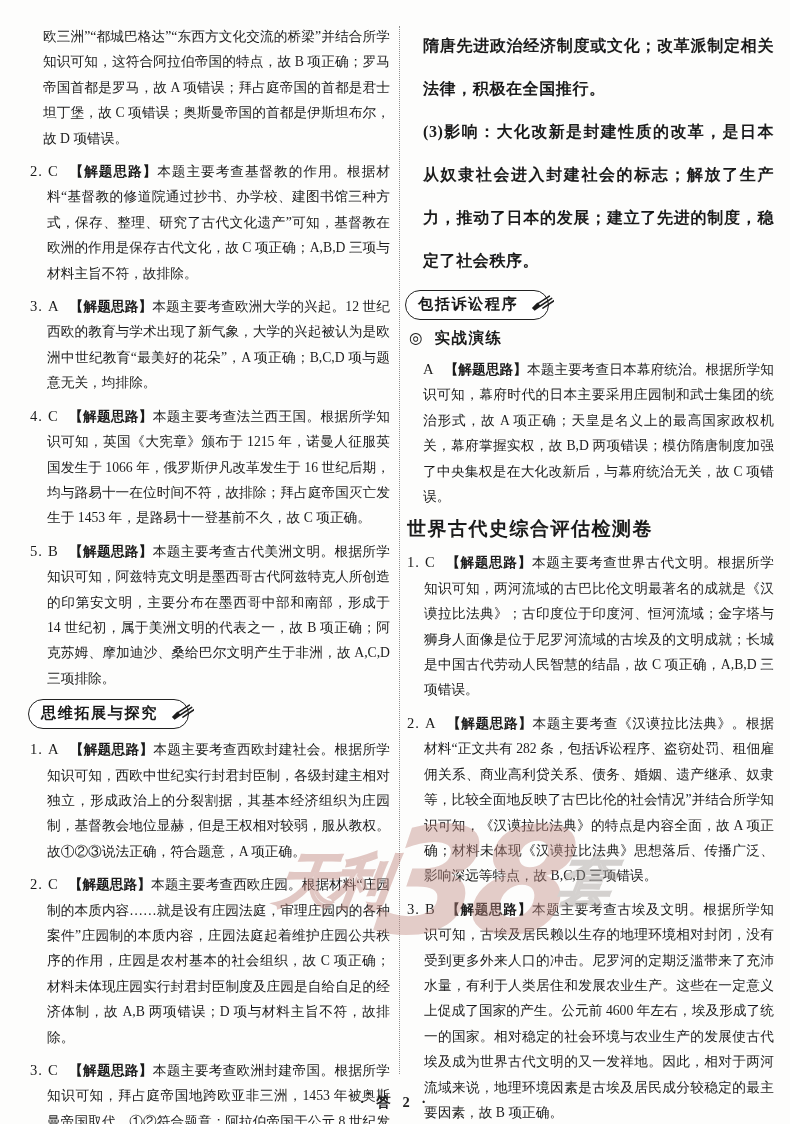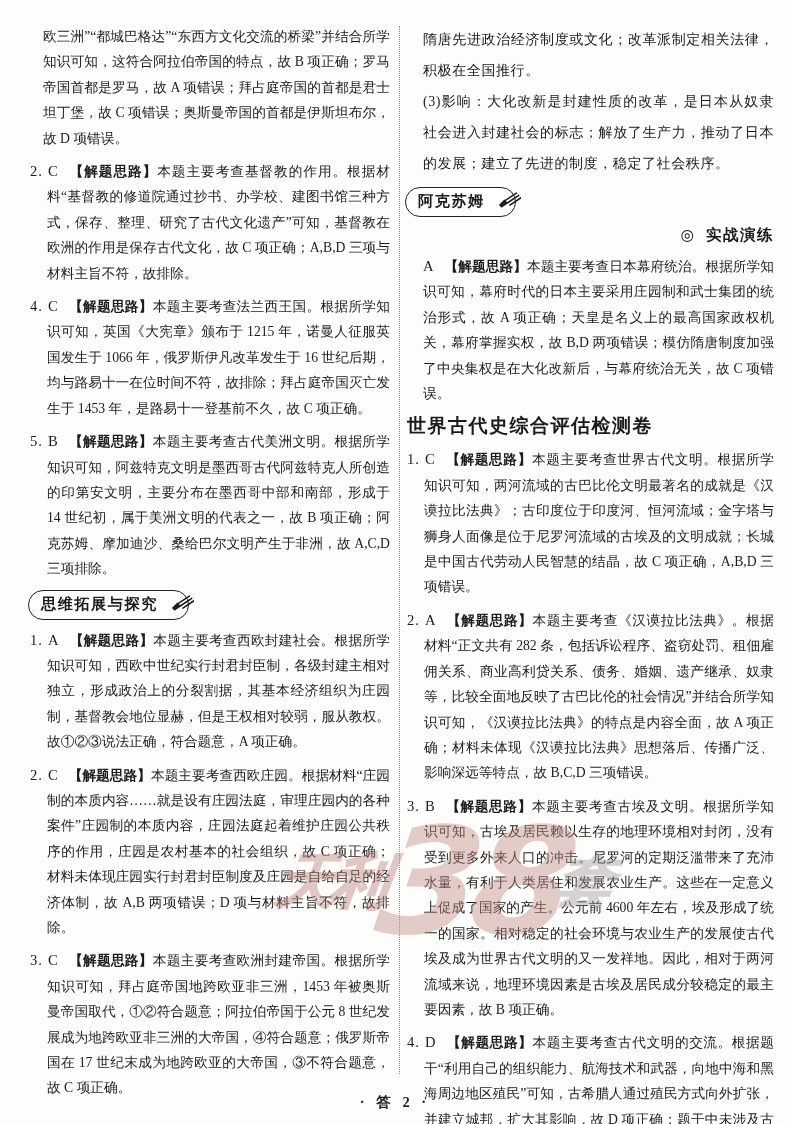--- a/index.html
+++ b/index.html
@@ -17,39 +17,38 @@
   .col-right{flex:1;min-width:0;}
 
   .para,.item{font-size:13.7px;line-height:25.4px;text-align:justify;}
   .intro{padding-left:13px;}
   .item{padding-left:17px;text-indent:-17px;margin-top:8px;}
   .item-nonum{padding-left:16px;text-indent:0;}
   .num{font-size:14.6px;margin-right:5px;letter-spacing:1px;}
   .ans{font-size:14.6px;margin-right:11px;}
   .sol{font-family:"Liberation Sans","DejaVu Sans",sans-serif;font-weight:bold;}
 
-  .essay{font-size:14px;line-height:31px;font-weight:400;letter-spacing:0.6px;text-align:justify;}
+  .essay{font-size:16px;line-height:43px;font-weight:700;letter-spacing:0.6px;text-align:justify;}
   .essay-block{padding-left:16px;}
 
   .badge-row{margin:8px 0 6px -2px;}
   .badge{
     position:relative;display:inline-block;
     border:1.6px solid #222;border-radius:17px;
     padding:3px 30px 4px 12px;
     font-family:"Liberation Sans","DejaVu Sans",sans-serif;
     font-weight:bold;font-size:15.2px;letter-spacing:1.5px;
     background:#fff;
   }
   .pen-icon{position:absolute;right:-6px;top:3px;}
 
   .subsec{
     font-family:"Liberation Sans","DejaVu Sans",sans-serif;
     font-weight:bold;font-size:15.5px;letter-spacing:1.5px;
     margin:8px 0 5px 2px;
-    text-align:right;
   }
   .subsec .ring{font-weight:400;margin-right:12px;letter-spacing:0;}
 
   .exam-title{text-align:left;font-weight:700;font-size:19px;letter-spacing:1.5px;margin:7px 0 4px;}
 
   .footer{
     position:absolute;bottom:12px;left:0;right:0;
     text-align:center;font-size:14.5px;letter-spacing:4px;color:#222;font-weight:bold;
   }
 
@@ -70,20 +69,23 @@
 <body>
 
 <div class="page">
 
   <div class="col-left">
 
     <div class="para intro">欧三洲”“都城巴格达”“东西方文化交流的桥梁”并结合所学知识可知，这符合阿拉伯帝国的特点，故 B 项正确；罗马帝国首都是罗马，故 A 项错误；拜占庭帝国的首都是君士坦丁堡，故 C 项错误；奥斯曼帝国的首都是伊斯坦布尔，故 D 项错误。</div>
 
     <div class="item">
       <span class="num">2.</span><span class="ans">C</span><span class="sol">【解题思路】</span><span>本题主要考查基督教的作用。根据材料“基督教的修道院通过抄书、办学校、建图书馆三种方式，保存、整理、研究了古代文化遗产”可知，基督教在欧洲的作用是保存古代文化，故 C 项正确；A,B,D 三项与材料主旨不符，故排除。</span>
+    </div>
+    <div class="item">
+      <span class="num">3.</span><span class="ans">A</span><span class="sol">【解题思路】</span><span>本题主要考查欧洲大学的兴起。12 世纪西欧的教育与学术出现了新气象，大学的兴起被认为是欧洲中世纪教育“最美好的花朵”，A 项正确；B,C,D 项与题意无关，均排除。</span>
     </div>
     <div class="item">
       <span class="num">4.</span><span class="ans">C</span><span class="sol">【解题思路】</span><span>本题主要考查法兰西王国。根据所学知识可知，英国《大宪章》颁布于 1215 年，诺曼人征服英国发生于 1066 年，俄罗斯伊凡改革发生于 16 世纪后期，均与路易十一在位时间不符，故排除；拜占庭帝国灭亡发生于 1453 年，是路易十一登基前不久，故 C 项正确。</span>
     </div>
     <div class="item">
       <span class="num">5.</span><span class="ans">B</span><span class="sol">【解题思路】</span><span>本题主要考查古代美洲文明。根据所学知识可知，阿兹特克文明是墨西哥古代阿兹特克人所创造的印第安文明，主要分布在墨西哥中部和南部，形成于 14 世纪初，属于美洲文明的代表之一，故 B 项正确；阿克苏姆、摩加迪沙、桑给巴尔文明产生于非洲，故 A,C,D 三项排除。</span>
     </div>
 
     <div class="badge-row">
       <span class="badge">
@@ -115,21 +117,21 @@
 
   <div class="divider"></div>
 
   <div class="col-right">
 
     <div class="essay essay-block">隋唐先进政治经济制度或文化；改革派制定相关法律，积极在全国推行。</div>
     <div class="essay essay-block">(3)影响：大化改新是封建性质的改革，是日本从奴隶社会进入封建社会的标志；解放了生产力，推动了日本的发展；建立了先进的制度，稳定了社会秩序。</div>
 
     <div class="badge-row">
       <span class="badge">
-        <span>阿克苏姆</span>
+        <span>包括诉讼程序</span>
         <span class="pen-icon">
           <svg width="24" height="18" viewBox="0 0 26 19">
             <path d="M2 15 L8 9 L12 13 L5 18 Z" fill="#1d1d1d"></path>
             <g stroke="#1d1d1d" stroke-width="1.7" fill="none" stroke-linecap="round">
               <path d="M9 10 L21 2"></path>
               <path d="M11.5 12.5 L23.5 4.5"></path>
               <path d="M14 15 L26 7"></path>
             </g>
           </svg>
         </span>

